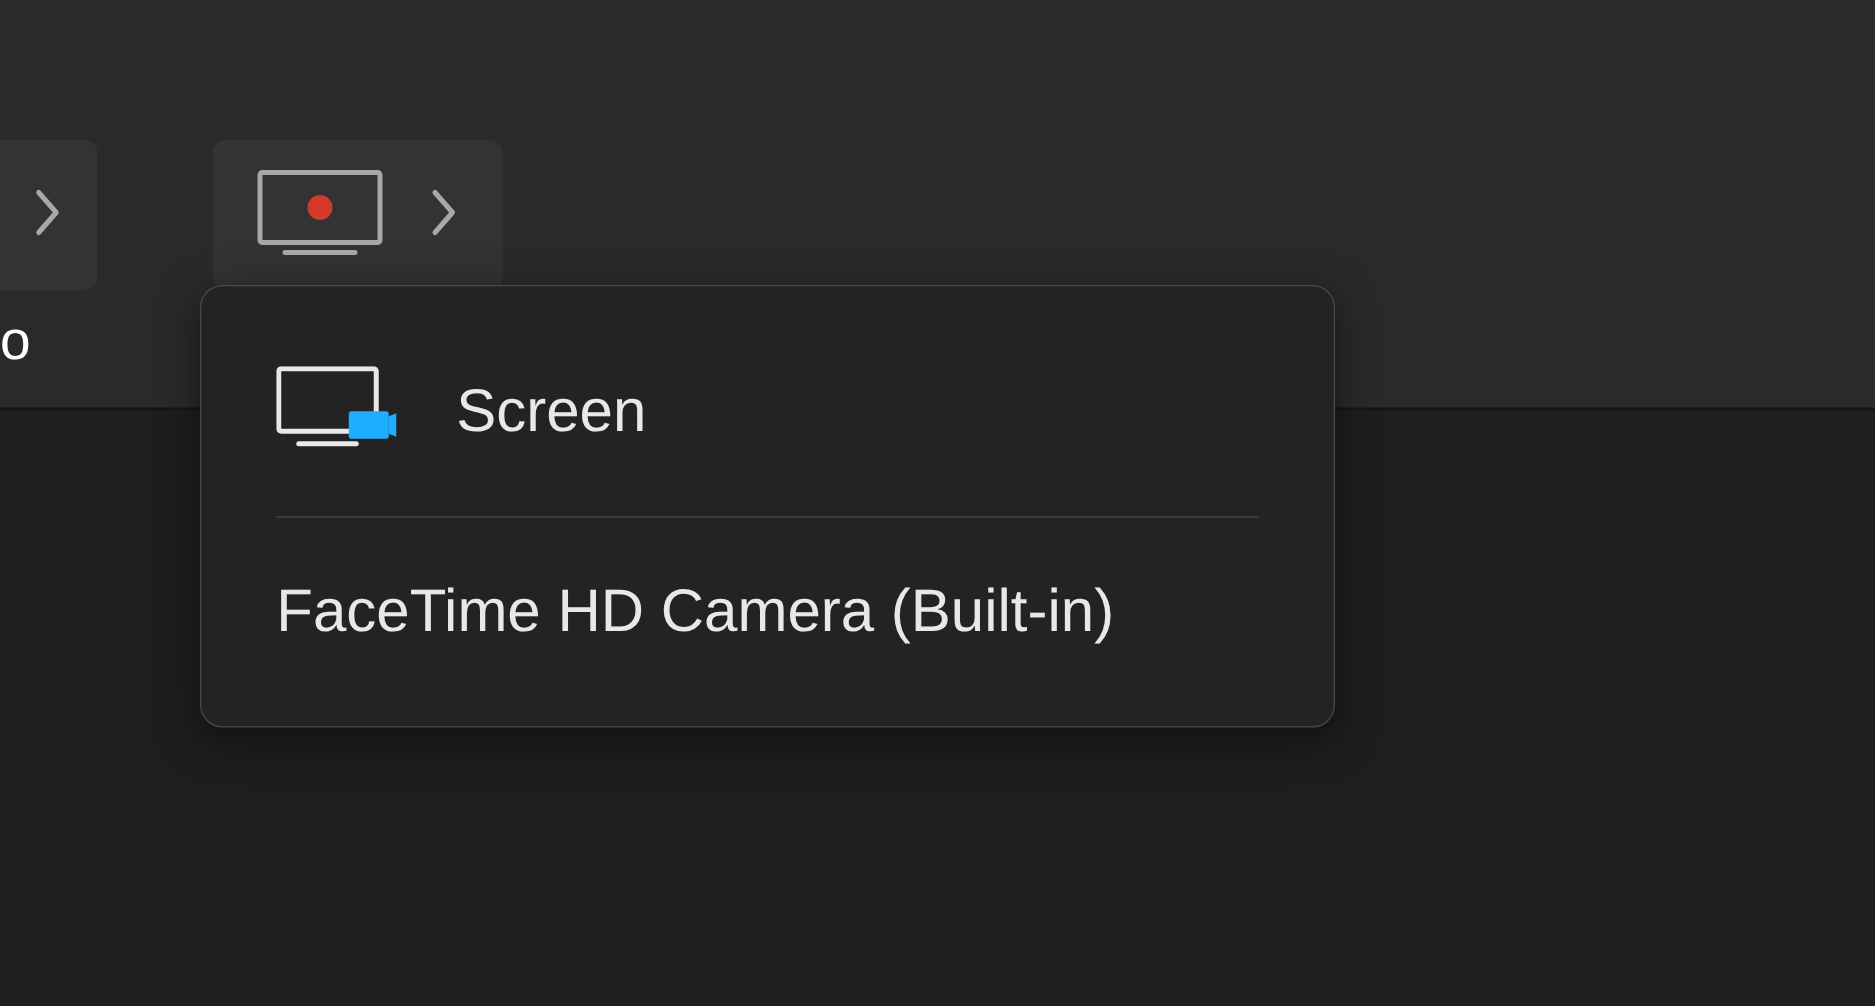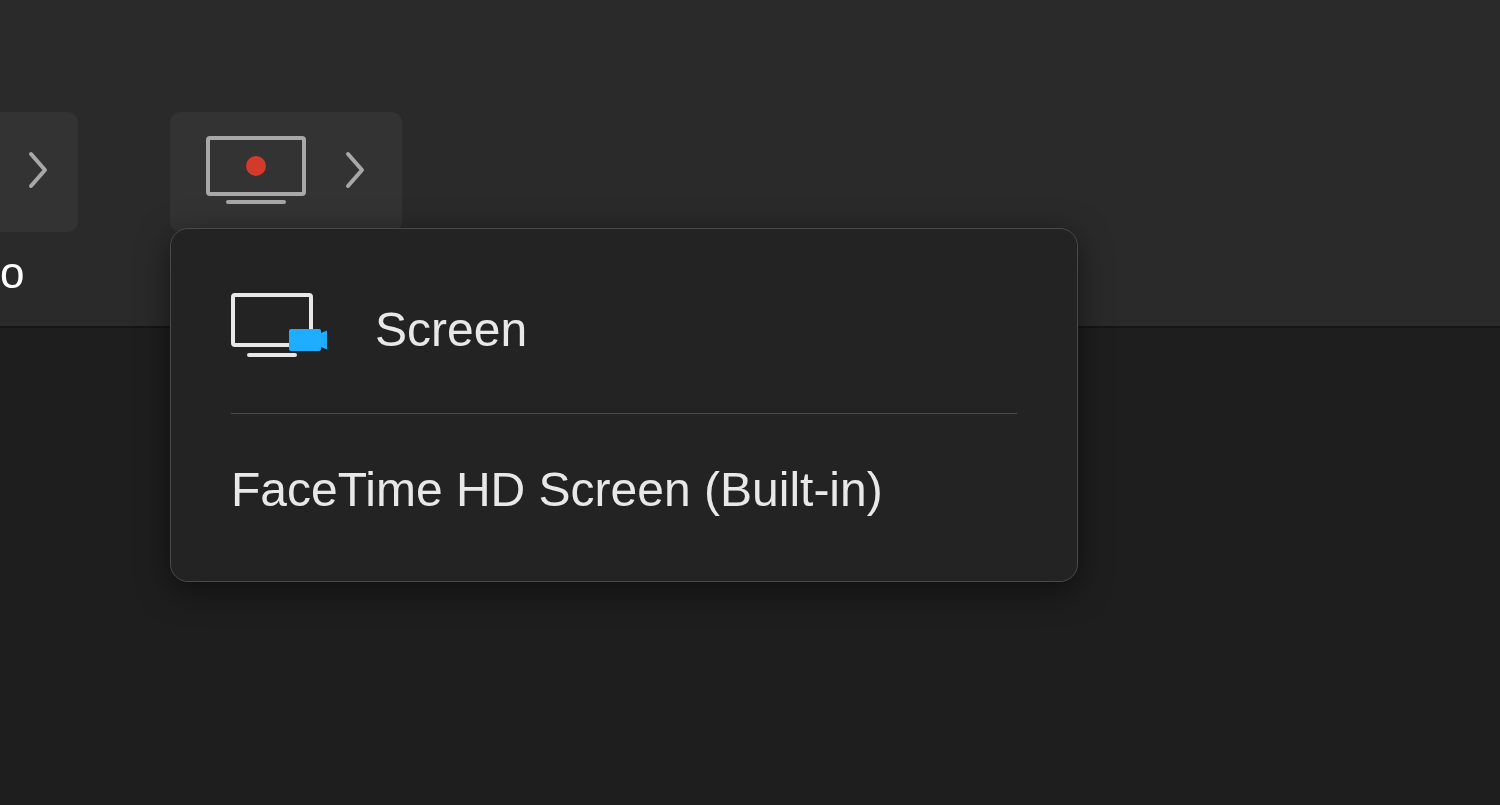--- a/index.html
+++ b/index.html
@@ -53,21 +53,21 @@
       position: absolute;
       top: 248px;
       left: 0;
       color: #ffffff;
       font-size: 44px;
       font-weight: 500;
     }
     .dropdown-menu {
       position: absolute;
       top: 228px;
-      left: 170px;
+      left: 160px;
       width: 908px;
       background: #232323;
       border: 1px solid #4a4a4a;
       border-radius: 18px;
       padding: 40px 0;
       box-shadow: 0 8px 32px rgba(0,0,0,0.5);
     }
     .menu-item {
       display: flex;
       align-items: center;
@@ -144,16 +144,16 @@
         </g>
       </svg>
     </div>
     <span class="menu-item-text">Screen</span>
   </div>
 
 
   <div class="menu-divider"></div>
 
   <div class="menu-camera-item">
-    <span class="menu-camera-text">FaceTime HD Screen (Built-in)</span>
+    <span class="menu-camera-text">FaceTime HD Camera (Built-in)</span>
   </div>
 
 </div>
 
 </body></html>

